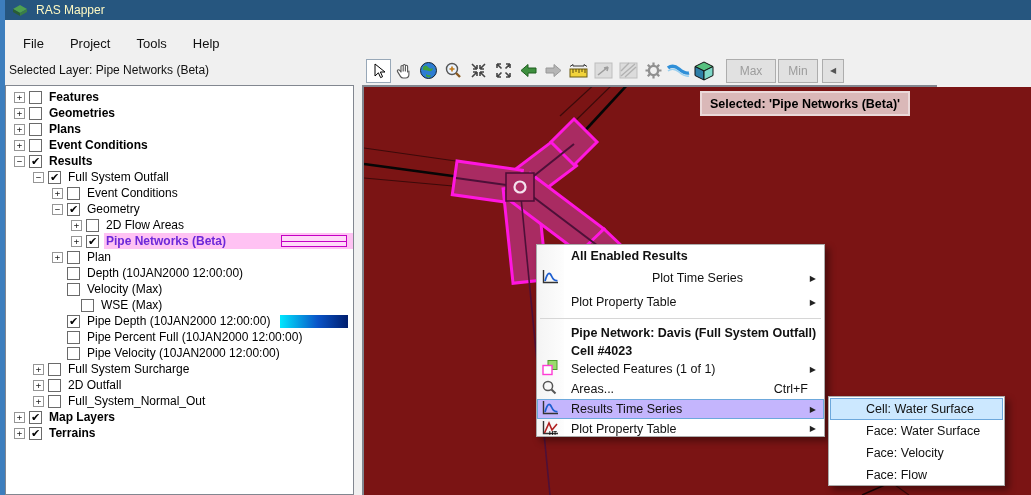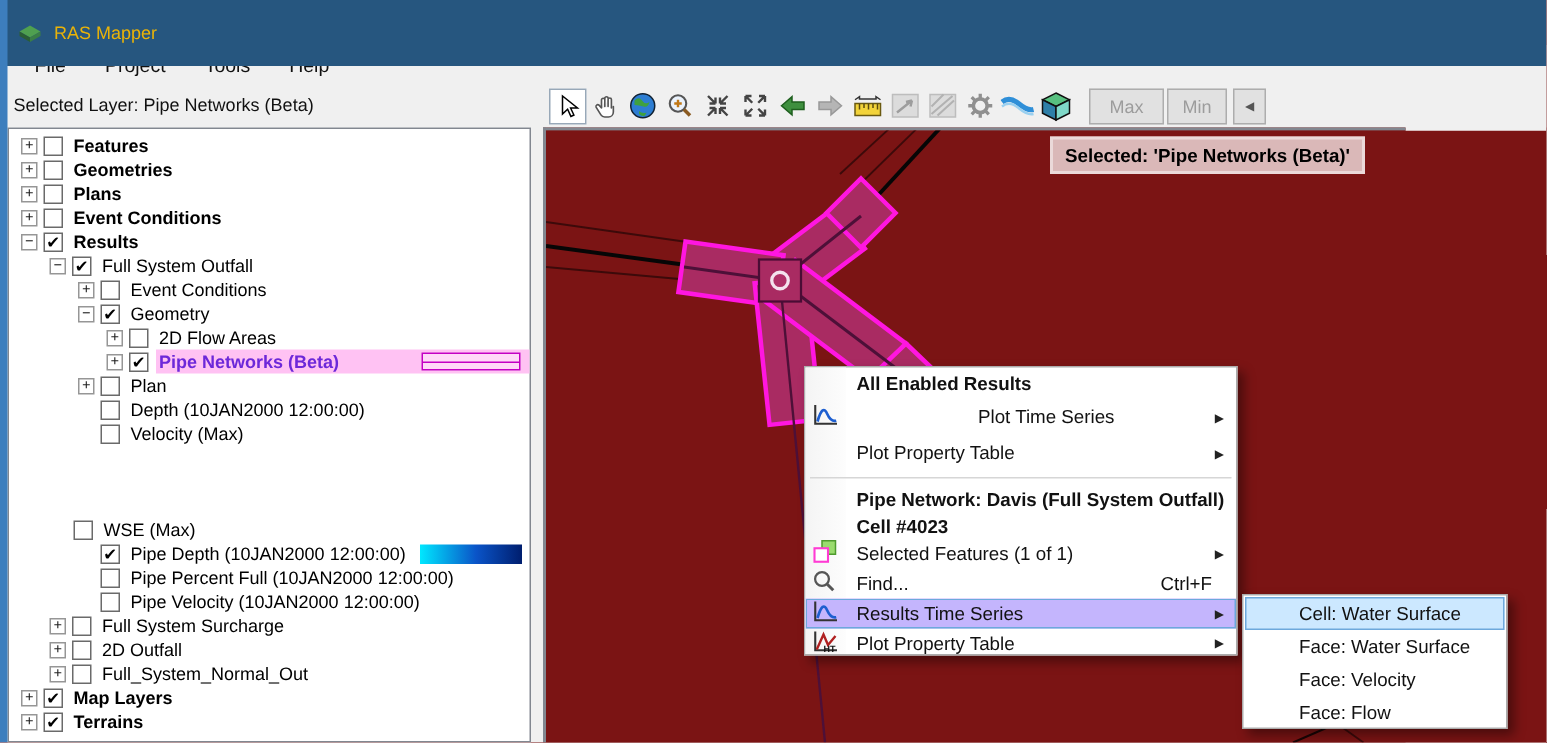--- a/index.html
+++ b/index.html
@@ -1,22 +1,22 @@
 <!DOCTYPE html>
 <html><head>
 <meta charset="utf-8">
 <style>
   html,body{margin:0;padding:0;}
   body{width:1031px;height:495px;overflow:hidden;background:#F0F0F0;
        font-family:"Liberation Sans",sans-serif;position:relative;}
   .win-edge{position:absolute;left:0;top:0;bottom:0;width:5px;background:#3D7EBD;z-index:9;}
 
   
-  .titlebar{position:absolute;left:0;top:0;right:0;height:44px;background:#26567F;
-            display:flex;align-items:center;color:#eab308;font-size:12px;z-index:8;}
+  .titlebar{position:absolute;left:0;top:0;right:0;height:20px;background:#26567F;
+            display:flex;align-items:center;color:#fef9c3;font-size:12px;z-index:8;}
   .titlebar .appicon{margin:0 8px 0 12px;width:16px;height:13px;}
   
   .menubar{position:absolute;left:5px;top:30px;right:0;height:26px;background:#F0F0F0;
            display:flex;align-items:center;font-size:13px;color:#111;padding-left:5px;}
   .menubar .mitem{padding:4px 13px;cursor:default;}
   
   .subbar{position:absolute;left:5px;top:56px;right:0;height:29px;background:#F0F0F0;}
   .sel-layer{position:absolute;left:4px;top:7px;font-size:12px;color:#111;}
   .toolbar{position:absolute;left:361px;top:1px;height:27px;display:flex;align-items:center;}
   .tbtn{width:25px;height:24px;display:flex;align-items:center;justify-content:center;flex:none;}
@@ -263,21 +263,21 @@
     <div class="trow" style="padding-left: 46px;">
       <div class="exp none"></div>
       <div class="cb"></div>
       <span class="tlabel">Depth (10JAN2000 12:00:00)</span>
     </div>
     <div class="trow" style="padding-left: 46px;">
       <div class="exp none"></div>
       <div class="cb"></div>
       <span class="tlabel">Velocity (Max)</span>
     </div>
-    <div class="trow" style="padding-left: 28px; margin-top: 48px;">
+    <div class="trow" style="padding-left: 60px;">
       <div class="exp none"></div>
       <div class="cb"></div>
       <span class="tlabel">WSE (Max)</span>
     </div>
     <div class="trow" style="padding-left: 46px;">
       <div class="exp none"></div>
       <div class="cb">✔</div>
       <span class="tlabel">Pipe Depth (10JAN2000 12:00:00)</span>
       <div class="spacer"></div>
       <div class="swatch-gradient"></div>
@@ -389,21 +389,21 @@
           <rect x="2" y="7" width="9" height="9" fill="#fff" stroke="#FF3BD4" stroke-width="1.4"></rect>
         </svg></span>
       <span>Selected Features (1 of 1)</span>
       <span class="arrow">▶</span>
     </div>
     <div class="mrow" style="height: 20px;">
       <span class="micon"><svg width="17" height="17" viewBox="0 0 17 17">
           <circle cx="7" cy="7" r="4.6" fill="none" stroke="#555" stroke-width="1.5"></circle>
           <path d="M10.5 10.5 L14.5 14.5" stroke="#555" stroke-width="2"></path>
         </svg></span>
-      <span>Find...</span>
+      <span>Areas...</span>
       <span class="shortcut">Ctrl+F</span>
     </div>
     <div class="mrow hi" style="height: 20px;">
       <span class="micon"><svg width="19" height="17" viewBox="0 0 19 17">
           <path d="M2.5 2 V14.5 H17" stroke="#333" stroke-width="1.4" fill="none"></path>
           <path d="M4 13 C6.5 4.5, 8.5 3.5, 10.5 8 S 14.5 13, 16.5 12.5" stroke="#1E5FD0" stroke-width="1.8" fill="none"></path>
         </svg></span>
       <span>Results Time Series</span>
       <span class="arrow">▶</span>
     </div>

